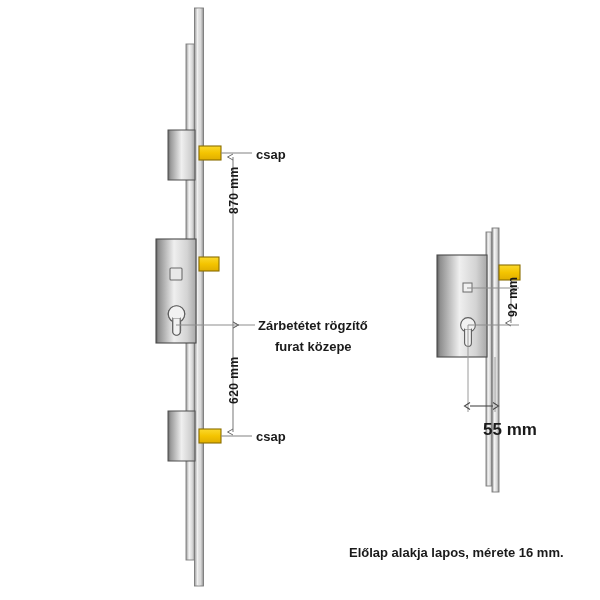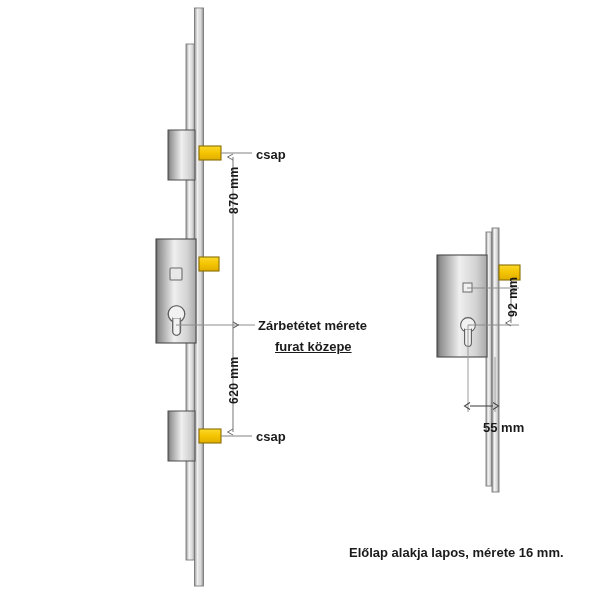--- a/index.html
+++ b/index.html
@@ -14,37 +14,37 @@
   .lbl{
     position:absolute;
     font-family:"Liberation Sans", sans-serif;
     color:#1a1a1a;
     white-space:nowrap;
     font-weight:bold;
   }
   .lbl-csap-top{left:256px;top:147px;font-size:13px;}
   .lbl-csap-bot{left:256px;top:429px;font-size:13px;}
   .lbl-hole-1{left:258px;top:318px;font-size:13px;}
-  .lbl-hole-2{left:275px;top:339px;font-size:13px;text-decoration:underline;}
+  .lbl-hole-2{left:275px;top:339px;font-size:13px;}
   .lbl-870{
     left:227px;top:214px;font-size:12px;
     transform:rotate(-90deg);transform-origin:left top;
     letter-spacing:.5px;
   }
   .lbl-620{
     left:227px;top:404px;font-size:12px;
     transform:rotate(-90deg);transform-origin:left top;
     letter-spacing:.5px;
   }
   .lbl-92{
     left:506px;top:317px;font-size:12px;
     transform:rotate(-90deg);transform-origin:left top;
     letter-spacing:.5px;
   }
-  .lbl-55{left:483px;top:420px;font-size:13px;}
+  .lbl-55{left:483px;top:420px;font-size:17px;}
   .lbl-foot{left:349px;top:545px;font-size:13px;}
 </style>
 </head>
 <body>
 
 <div id="stage">
 
   <svg width="600" height="600" viewBox="0 0 600 600" xmlns="http://www.w3.org/2000/svg">
     <defs>
 
@@ -167,21 +167,21 @@
       <line x1="495" y1="357" x2="495" y2="412" stroke="#9a9a9a" stroke-width="1"></line>
       <line x1="470" y1="406" x2="493" y2="406" stroke="#4a4a4a" stroke-width="1.1" marker-start="url(#arrL)" marker-end="url(#arrR)"></line>
     </g>
   </svg>
 
   
   <div class="lbl lbl-csap-top">csap</div>
 
   <div class="lbl lbl-csap-bot">csap</div>
 
-  <div class="lbl lbl-hole-1">Zárbetétet mérete</div>
+  <div class="lbl lbl-hole-1">Zárbetétet rögzítő</div>
 
   <div class="lbl lbl-hole-2">furat közepe</div>
 
   <div class="lbl lbl-870">870 mm</div>
 
   <div class="lbl lbl-620">620 mm</div>
 
   <div class="lbl lbl-92">92 mm</div>
 
   <div class="lbl lbl-55">55 mm</div>

